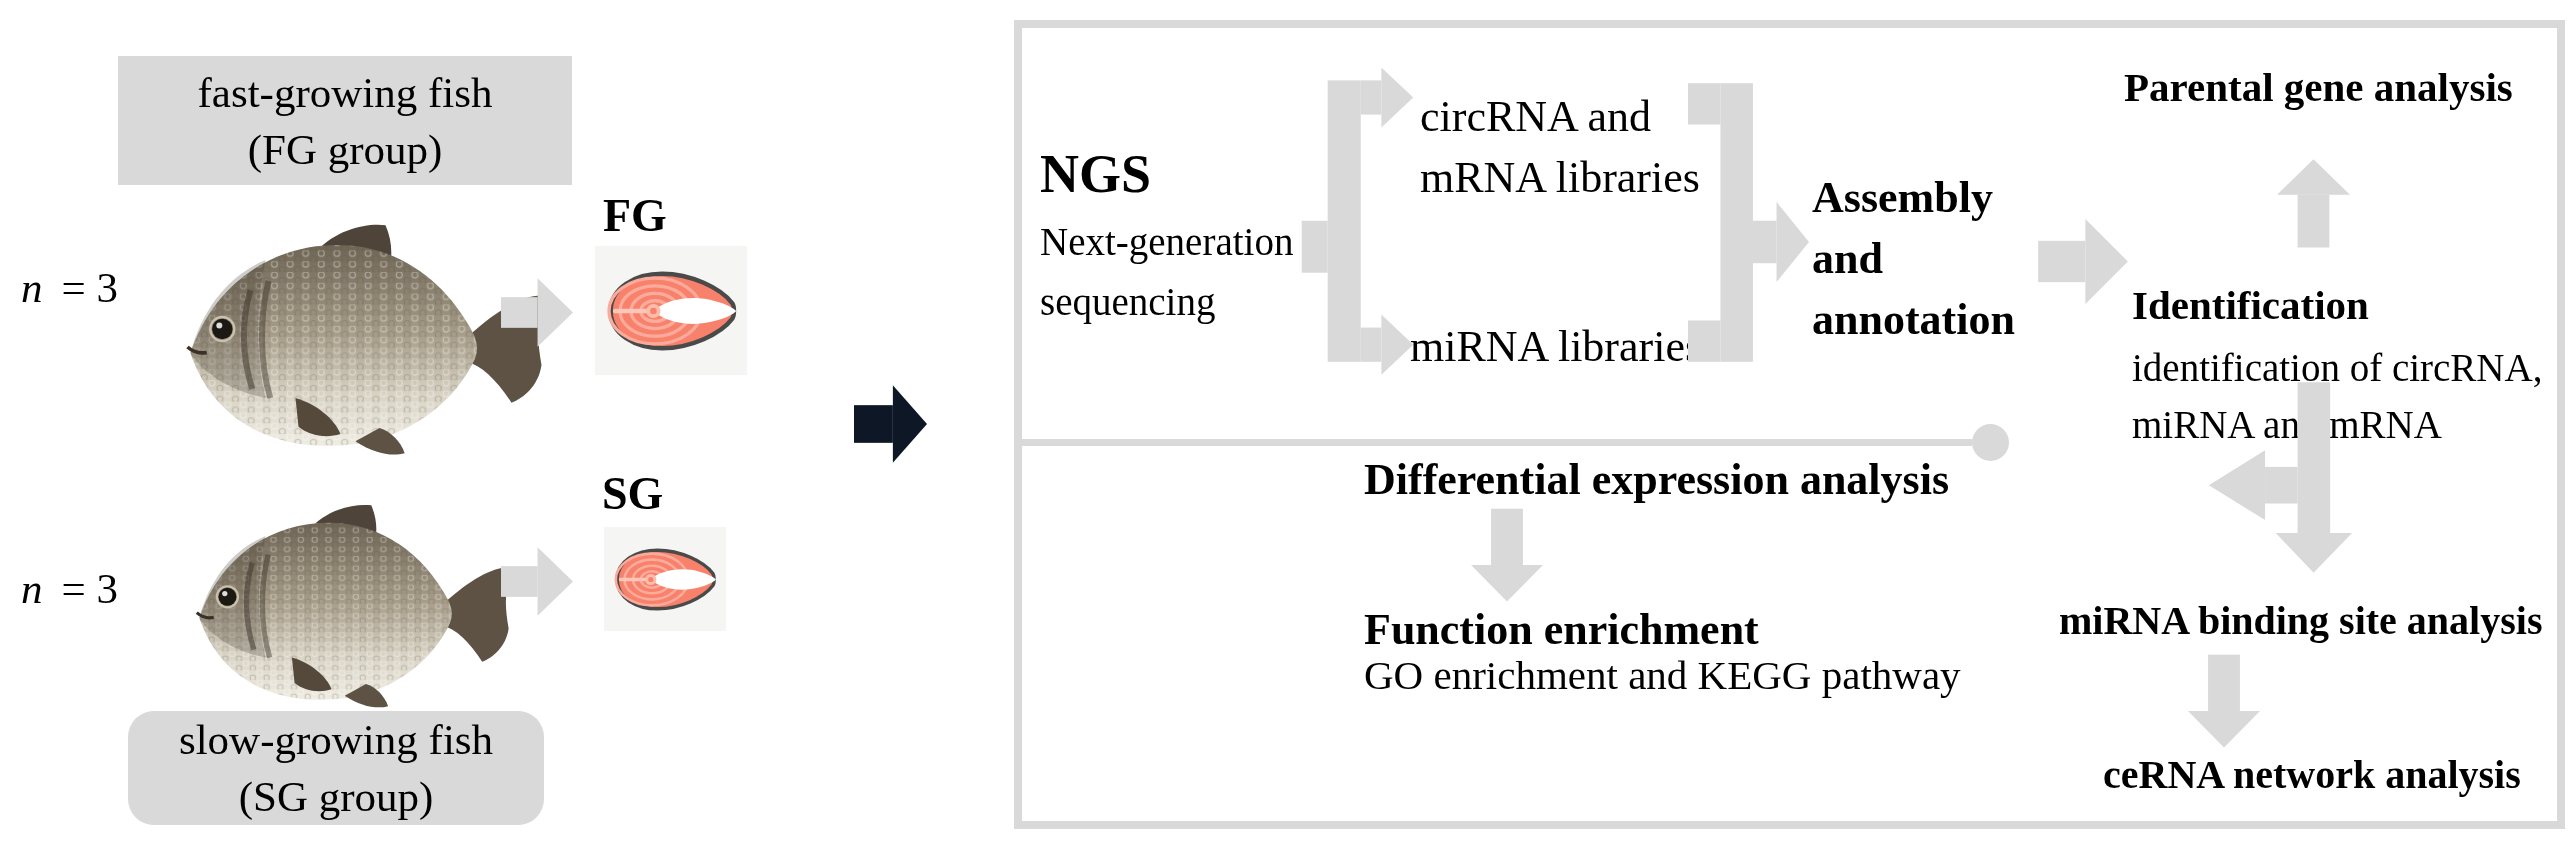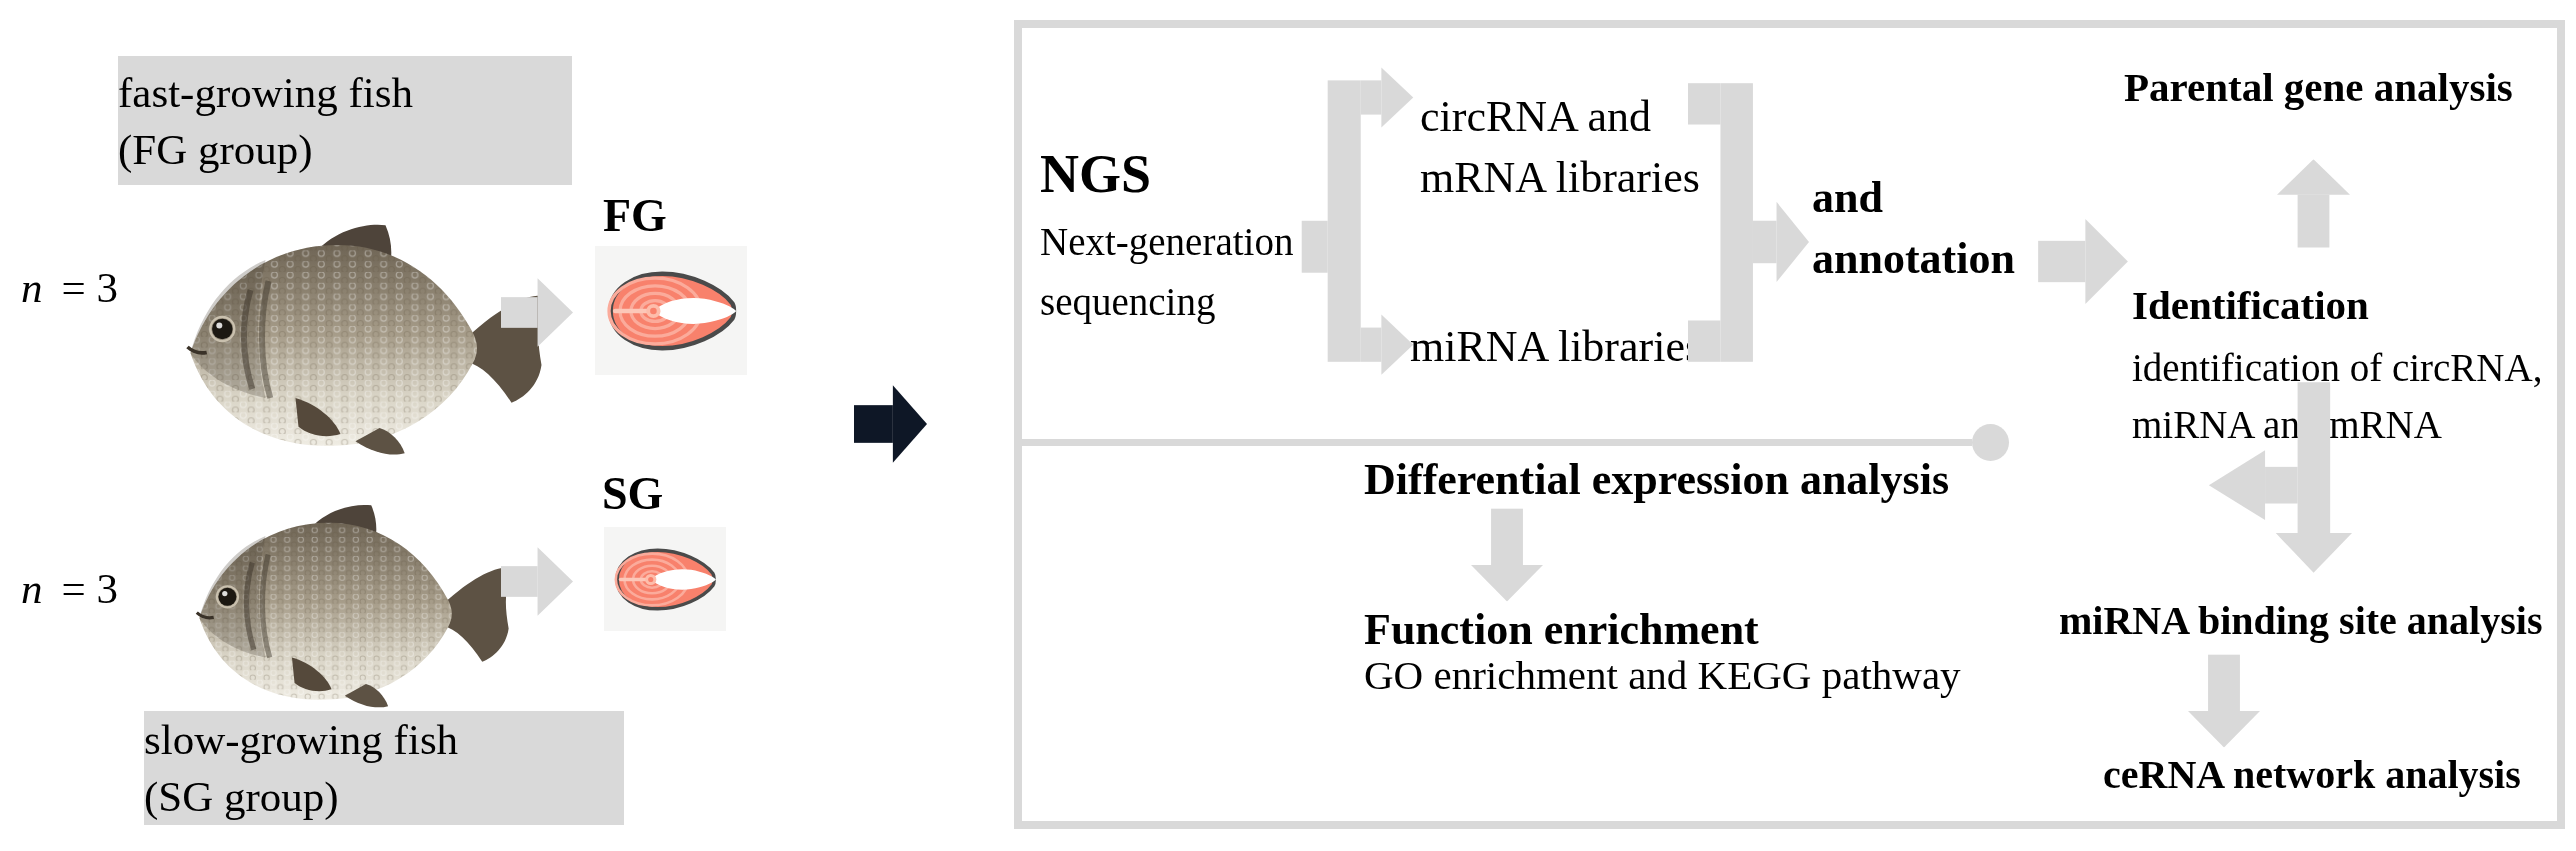--- a/index.html
+++ b/index.html
@@ -7,21 +7,21 @@
     --salmon:#f8816c; --salmon-light:#fbab9b; --salmon-pale:#fcc7b8;
     --outline:#4a4a4a; --text:#000000;
   }
   html,body{margin:0;padding:0;background:#ffffff;}
   #canvas{position:relative;width:2576px;height:851px;background:#ffffff;overflow:hidden;
           font-family:"Liberation Serif","DejaVu Serif",serif;color:var(--text);}
   .abs{position:absolute;}
   .nowrap{white-space:nowrap;}
   .bold{font-weight:bold;}
   .it{font-style:italic;}
-  .center{display:flex;flex-direction:column;align-items:flex-start;justify-content:center;text-align:center;}
+  .center{display:flex;flex-direction:column;align-items:center;justify-content:center;text-align:center;}
   .graybox{background:var(--gray);}
   .t72{font-size:43px;line-height:57px;}
   .t74{font-size:44px;line-height:58px;}
   .t66{font-size:39px;line-height:59px;}
   .t68{font-size:40px;line-height:54px;}
   .t70{font-size:41px;line-height:56px;}
   .t78{font-size:46px;line-height:50px;}
   .t92{font-size:54px;line-height:65px;}
   .gfill{fill:var(--gray);}
   .dfill{fill:var(--dark-arrow);}
@@ -148,21 +148,21 @@
       <ellipse cx="95" cy="80" rx="64" ry="46" fill="none" stroke="var(--salmon-light)" stroke-width="6"></ellipse>
       <ellipse cx="95" cy="80" rx="44" ry="32" fill="none" stroke="var(--salmon-light)" stroke-width="6"></ellipse>
       <ellipse cx="95" cy="80" rx="26" ry="19" fill="none" stroke="var(--salmon-light)" stroke-width="6"></ellipse>
       <rect x="18" y="76" width="72" height="8" rx="4" fill="var(--salmon-pale)"></rect>
       <path d="M 92 80 C 115 58 165 50 205 62 C 228 68 240 76 243 80 C 240 84 228 92 205 98 C 165 110 115 102 92 80 Z" fill="#ffffff"></path>
       <circle cx="92" cy="80" r="13" fill="#fdbdab"></circle>
       <circle cx="92" cy="80" r="6" fill="var(--salmon)"></circle>
     </svg>
   </div>
 
-  <div class="abs graybox center t72" style="left:144px;top:711px;width:480px;height:114px;">
+  <div class="abs graybox center t72" style="left:128px;top:711px;width:416px;height:114px;border-radius:26px;">
     <div>slow-growing fish</div>
     <div>(SG group)</div>
   </div>
 
   <div class="abs bigbox" style="left:1014px;top:19.5px;width:1535px;height:793px;"></div>
 
   <div class="abs divider" style="left:1022px;top:439px;width:950px;height:7.1px;"></div>
   <div class="abs dot" style="left:1972px;top:424px;width:37px;height:37px;"></div>
 
   <div class="abs" style="left:1040px;top:142px;">
@@ -189,20 +189,21 @@
 
   <svg class="abs gfill" style="left:1688px;top:80px;" width="121" height="285" viewBox="0 0 205 482">
     <rect x="0" y="5" width="55" height="70"></rect>
     <rect x="55" y="5" width="55" height="472"></rect>
     <rect x="0" y="407" width="55" height="70"></rect>
     <rect x="110" y="238" width="40" height="72"></rect>
     <polygon points="150,206 150,342 205,274"></polygon>
   </svg>
 
   <div class="abs bold t74" style="left:1812px;top:167px;line-height:61px;">
+    <div class="nowrap">Assembly</div>
     <div class="nowrap">and</div>
     <div class="nowrap">annotation</div>
   </div>
 
   <svg class="abs gfill" style="left:2038px;top:219px;" width="90" height="85" viewBox="0 0 152 144">
     <rect x="0" y="37" width="80" height="70"></rect>
     <polygon points="80,0 80,144 152,72"></polygon>
   </svg>
 
   <div class="abs bold t70 nowrap" style="left:2132px;top:277px;">Identification</div>

